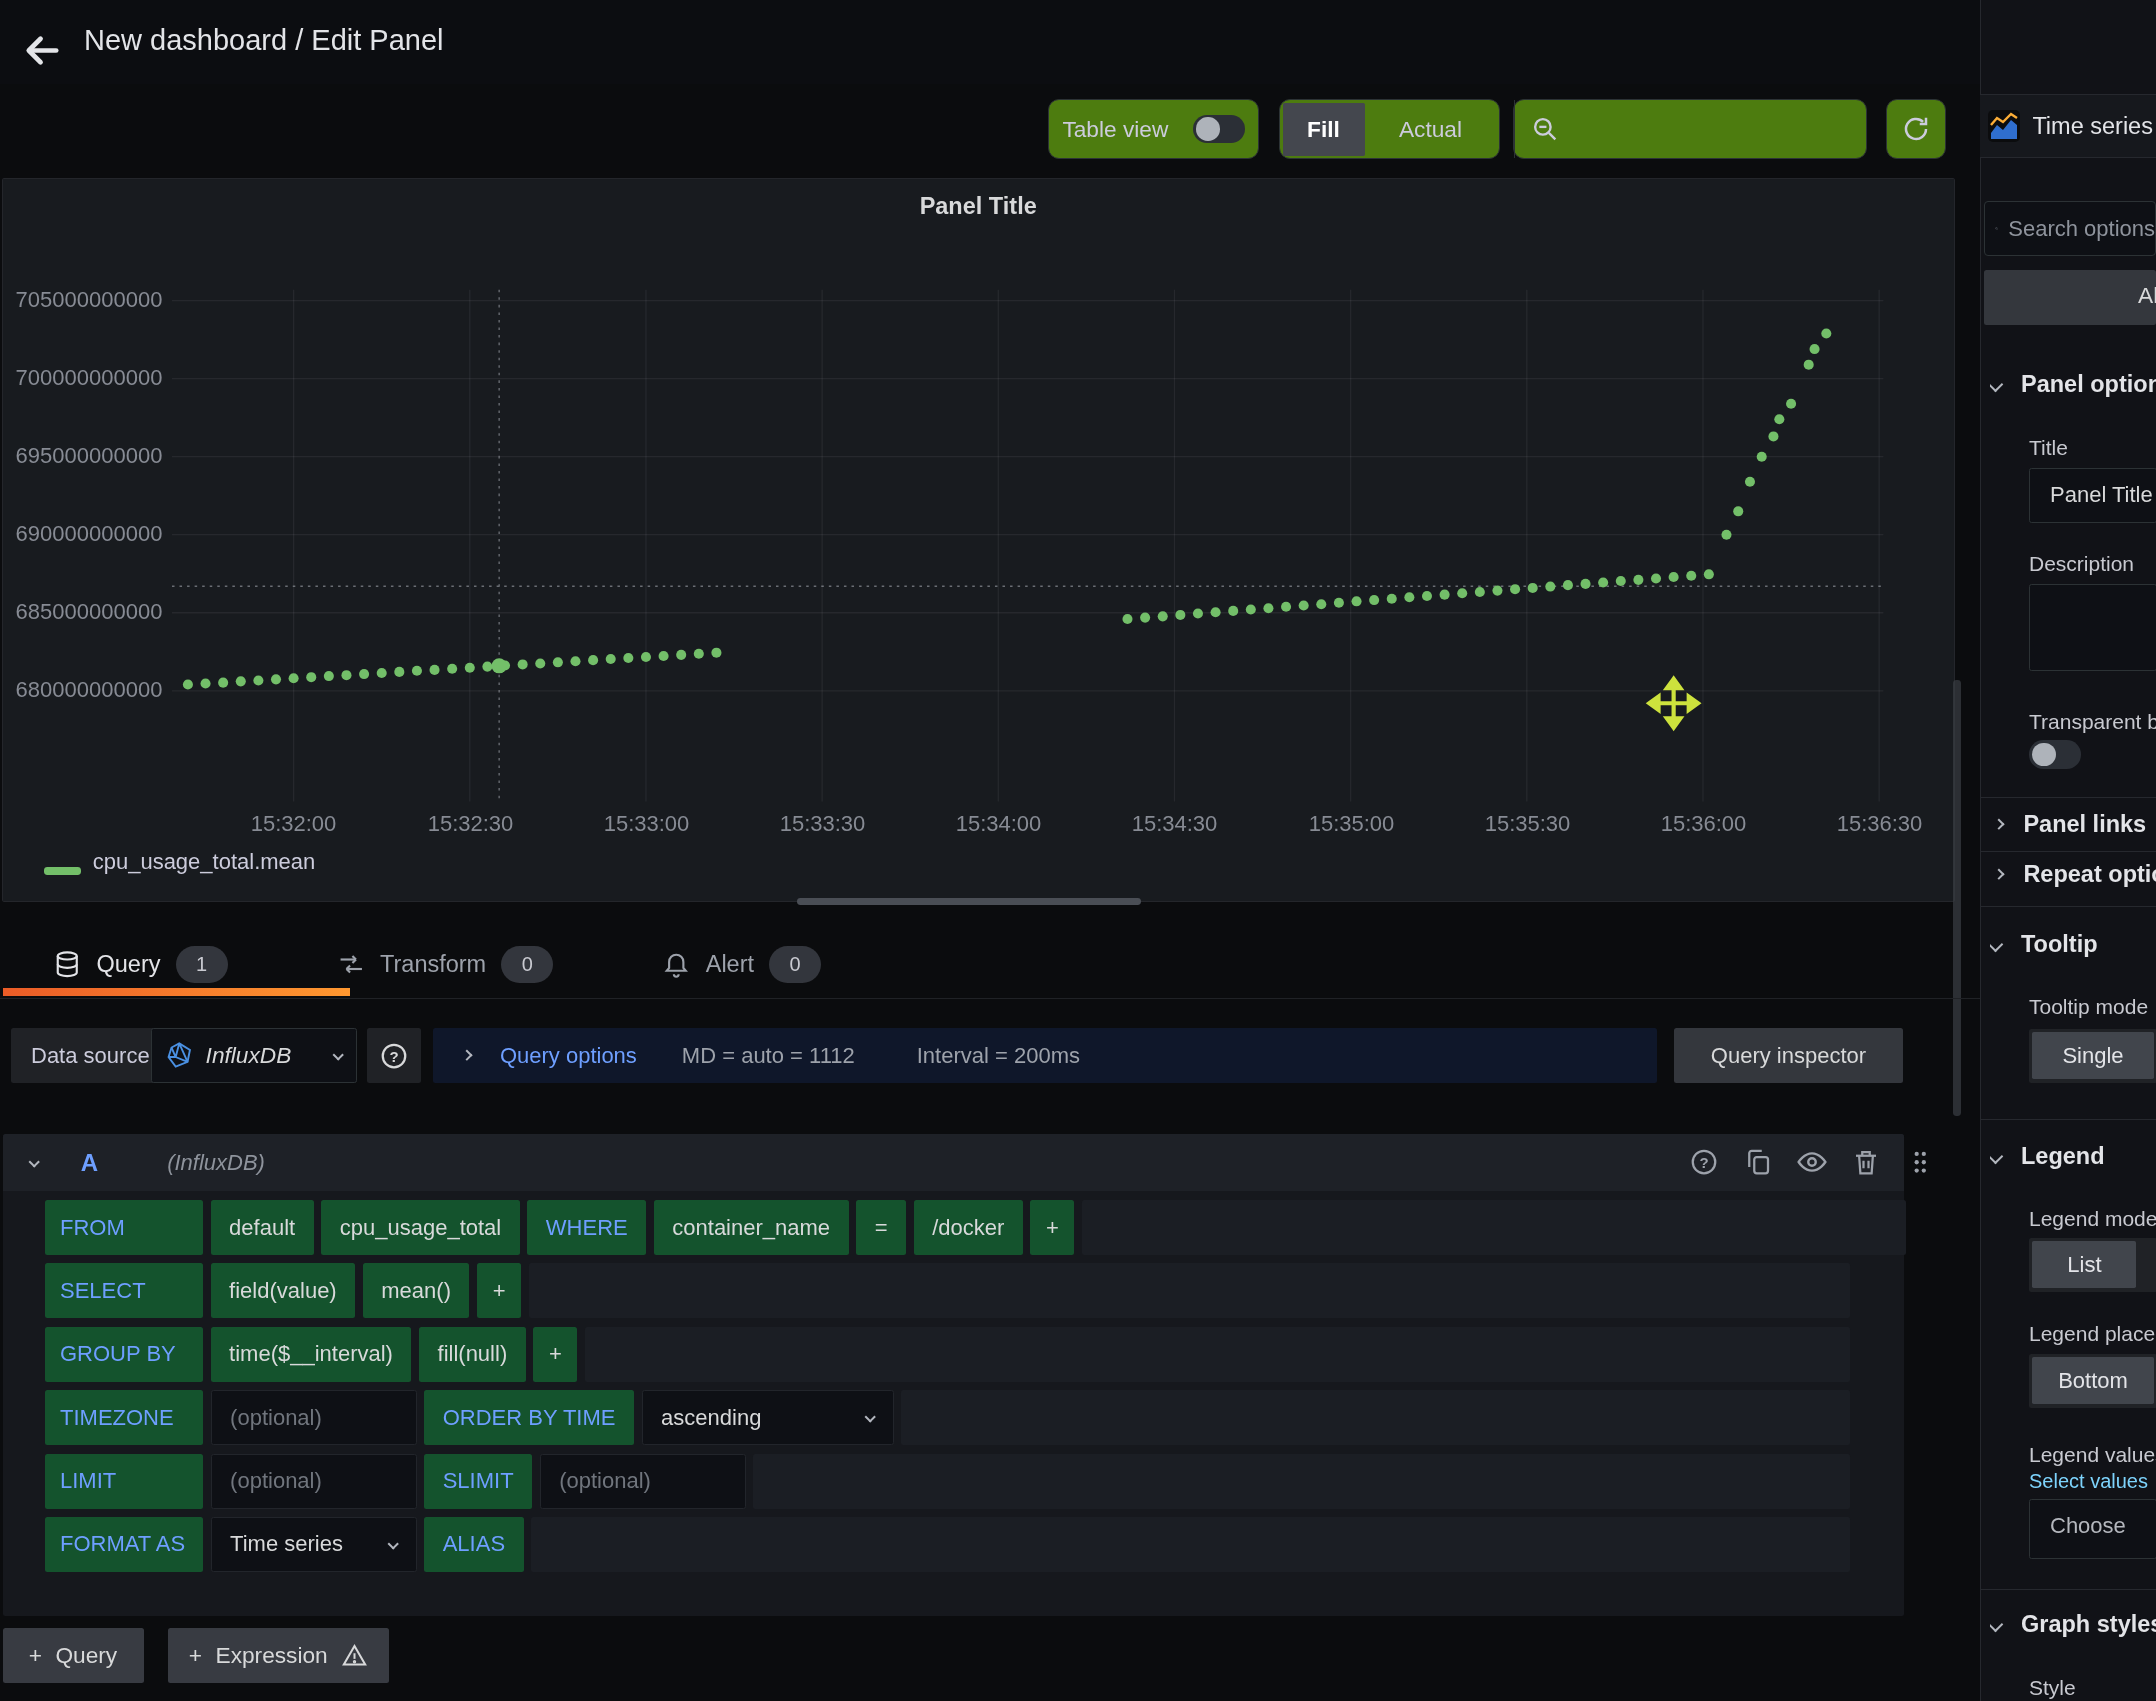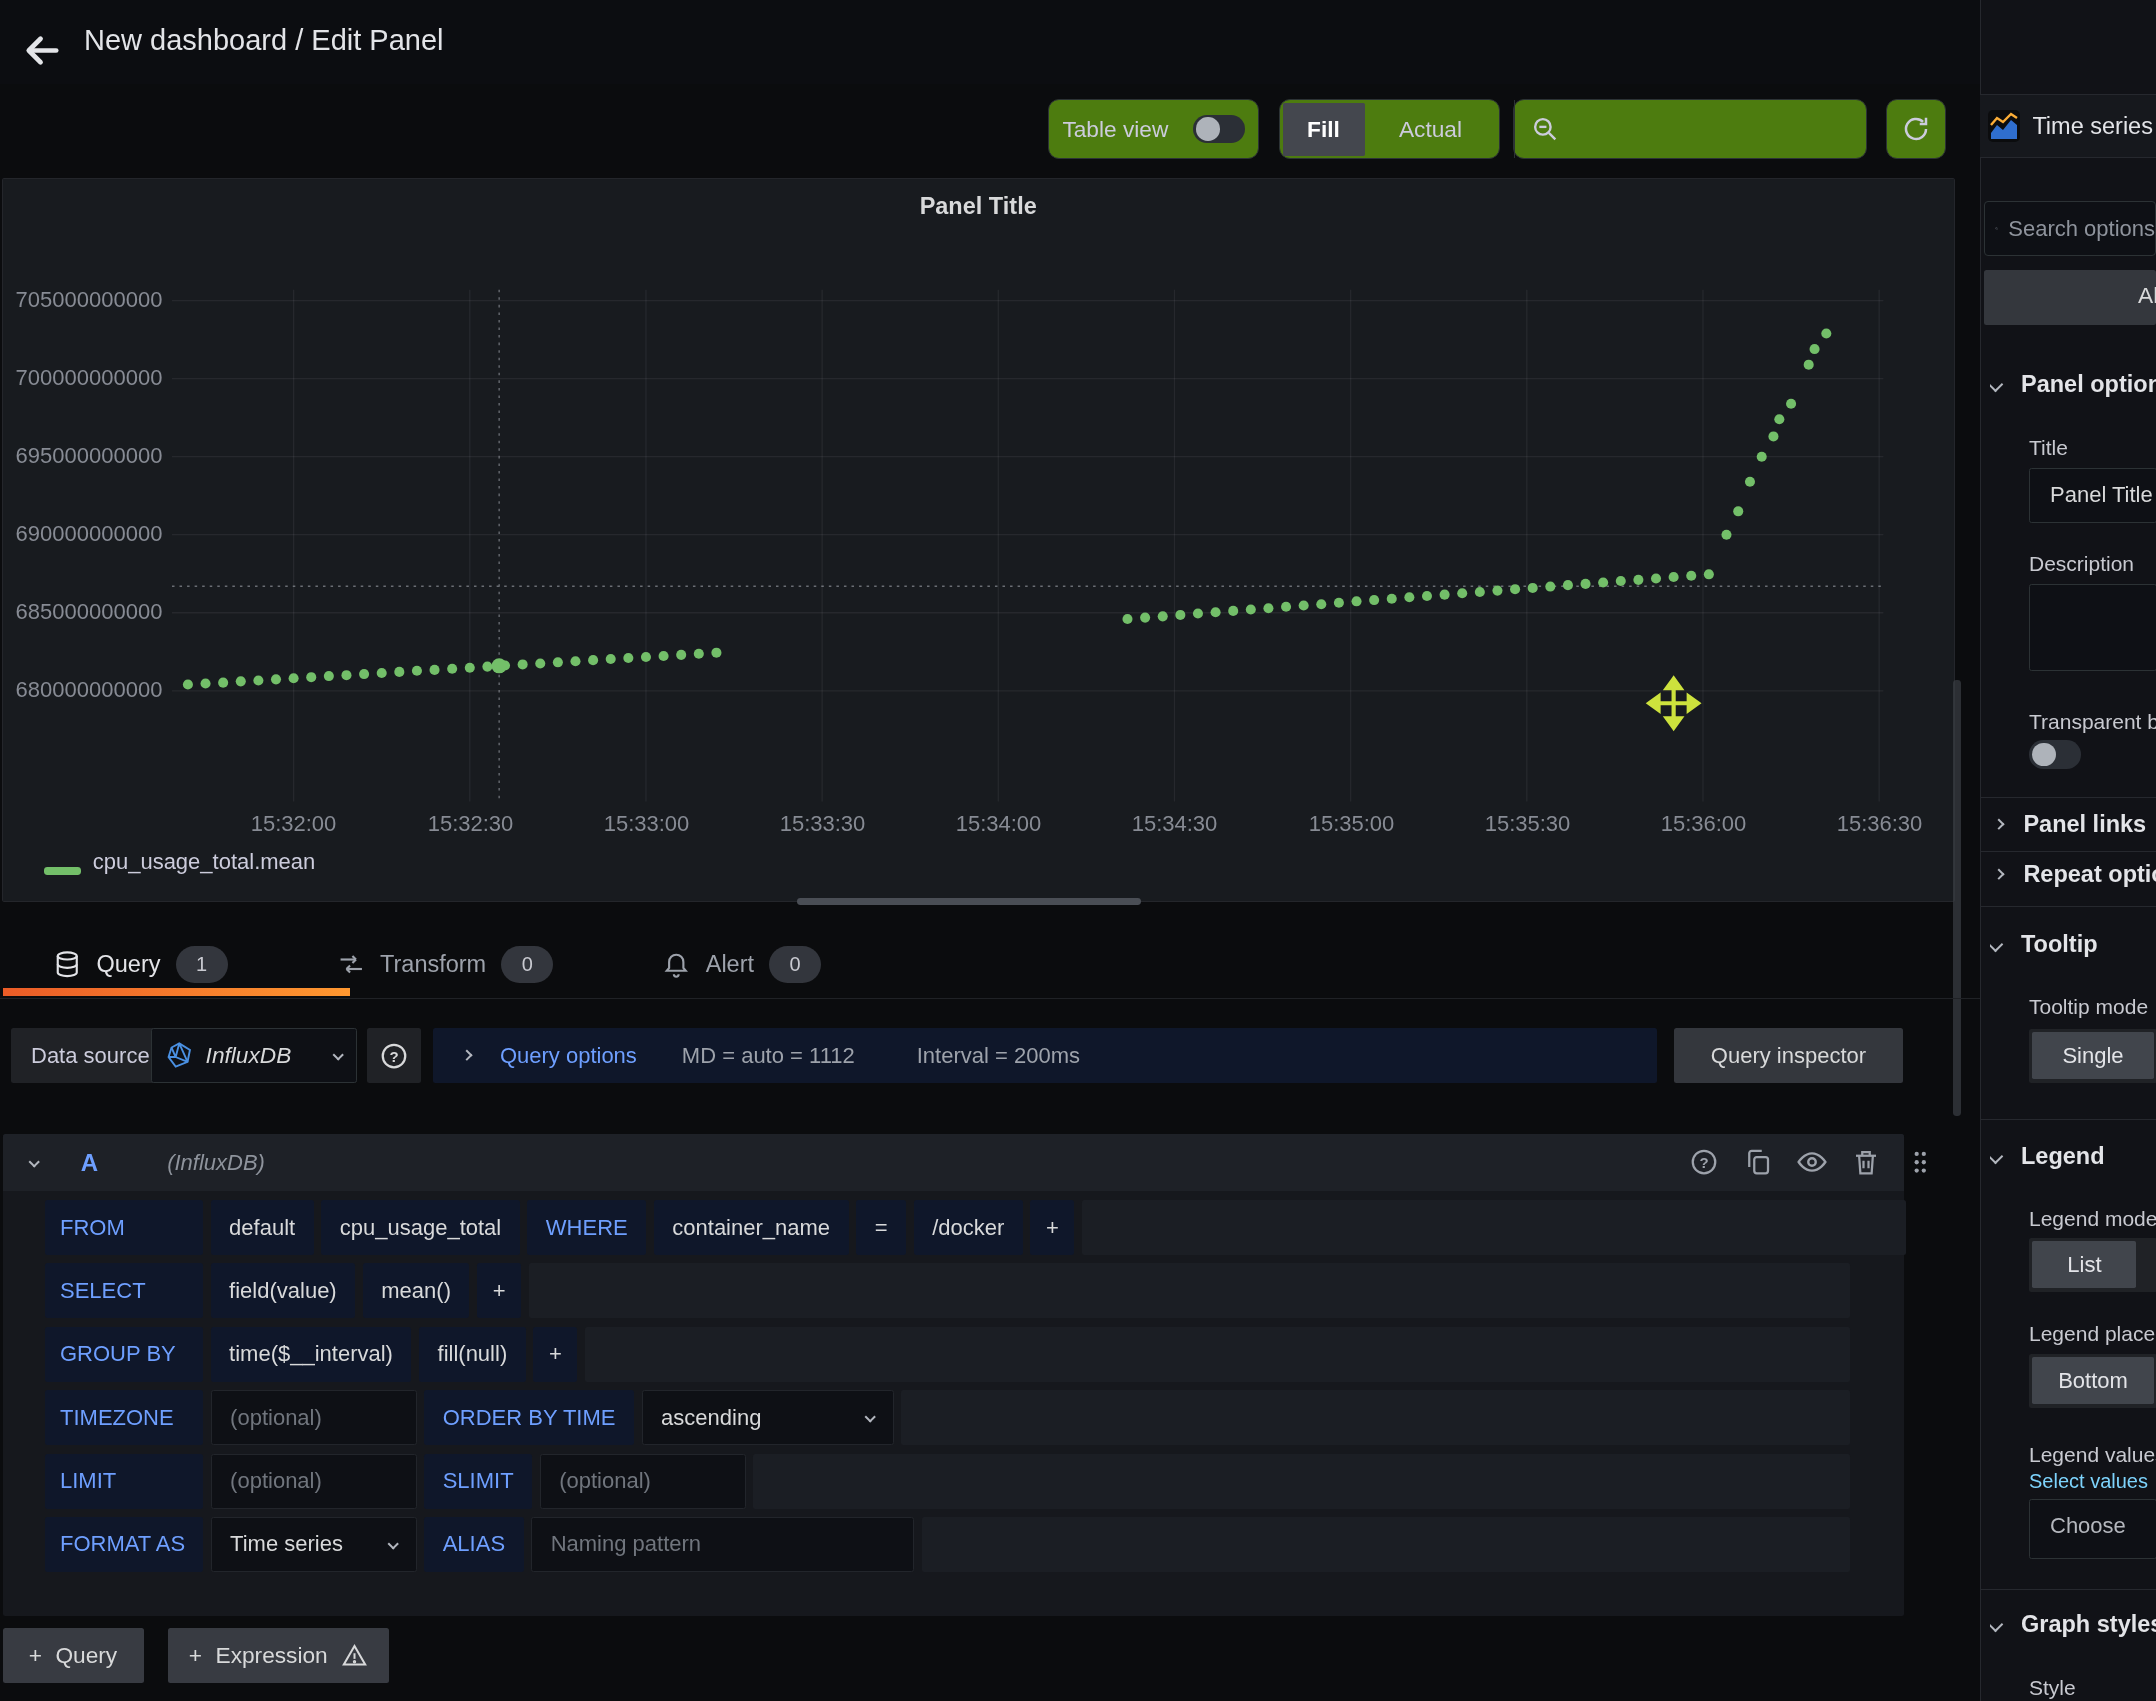--- a/index.html
+++ b/index.html
@@ -65,21 +65,21 @@
   
   #query-card { left:3.4px; top:1134px; width:1901px; height:482px; background:#16181d; border-radius:2.5px; }
   #qcard-header { left:3.4px; top:1134px; width:1901px; height:57px; background:#1e2127; border-radius:2.5px 2.5px 0 0; display:flex; align-items:center; }
   #qref { font-size:24px; font-weight:700; color:#6e9fff; margin-left:42px; }
   #qds-hint { font-size:22px; font-style:italic; color:#8e939c; margin-left:69px; }
   .hicons { position:absolute; display:flex; gap:20px; align-items:center; }
   .icon-btn { width:34px; height:34px; display:flex; align-items:center; justify-content:center; cursor:pointer; }
   #query-rows { left:45px; top:1200px; }
   .qrow { display:flex; align-items:center; gap:7.6px; height:55px; margin-bottom:8.4px; width:1805px; }
   .qrow.r1 { width:1861px; }
-  .chip { height:55px; display:flex; align-items:center; padding:0 18.5px; background:#0f172a; border-radius:2.5px; font-size:22px; white-space:nowrap; cursor:pointer; }
+  .chip { height:55px; display:flex; align-items:center; padding:0 18.5px; background:#14532d; border-radius:2.5px; font-size:22px; white-space:nowrap; cursor:pointer; }
   .c-first { width:158px; padding:0 0 0 15px; flex:none; }
   .c-label { color:#6e9fff; font-weight:500; }
   .c-value { color:#d8d9da; }
   .c-plus { width:44px; justify-content:center; color:#d8d9da; padding:0; }
   .c-input { background:#0e1015; border:0.8px solid #22252b; color:#70757d; }
   .c-select { background:#0e1015; border:0.8px solid #22252b; color:#d8d9da; justify-content:space-between; }
   .w-sm { width:206px; } .w-md { width:252px; } .w-lg { width:383px; }
   .qfill { flex:1; height:55px; background:#1b1e24; border-radius:2.5px; display:flex; align-items:center; justify-content:flex-end; padding-right:17px; }
 
   
@@ -432,21 +432,20 @@
       <div class="chip c-label c-first">LIMIT</div>
       <div class="chip c-input w-sm">(optional)</div>
       <div class="chip c-label">SLIMIT</div>
       <div class="chip c-input w-sm">(optional)</div>
       <div class="qfill"></div>
     </div>
     <div class="qrow">
       <div class="chip c-label c-first">FORMAT AS</div>
       <div class="chip c-select w-sm">Time series<span class="chev down sm"></span></div>
       <div class="chip c-label">ALIAS</div>
-      <div class="chip c-input w-lg">Naming pattern</div>
       <div class="qfill"></div>
     </div>
   </div>
 
 <div id="add-query-btn" class="abs foot-btn">
   <span>+</span>
   <span>Query</span>
 </div>
 <div id="add-expression-btn" class="abs foot-btn">
   <span>+</span>

